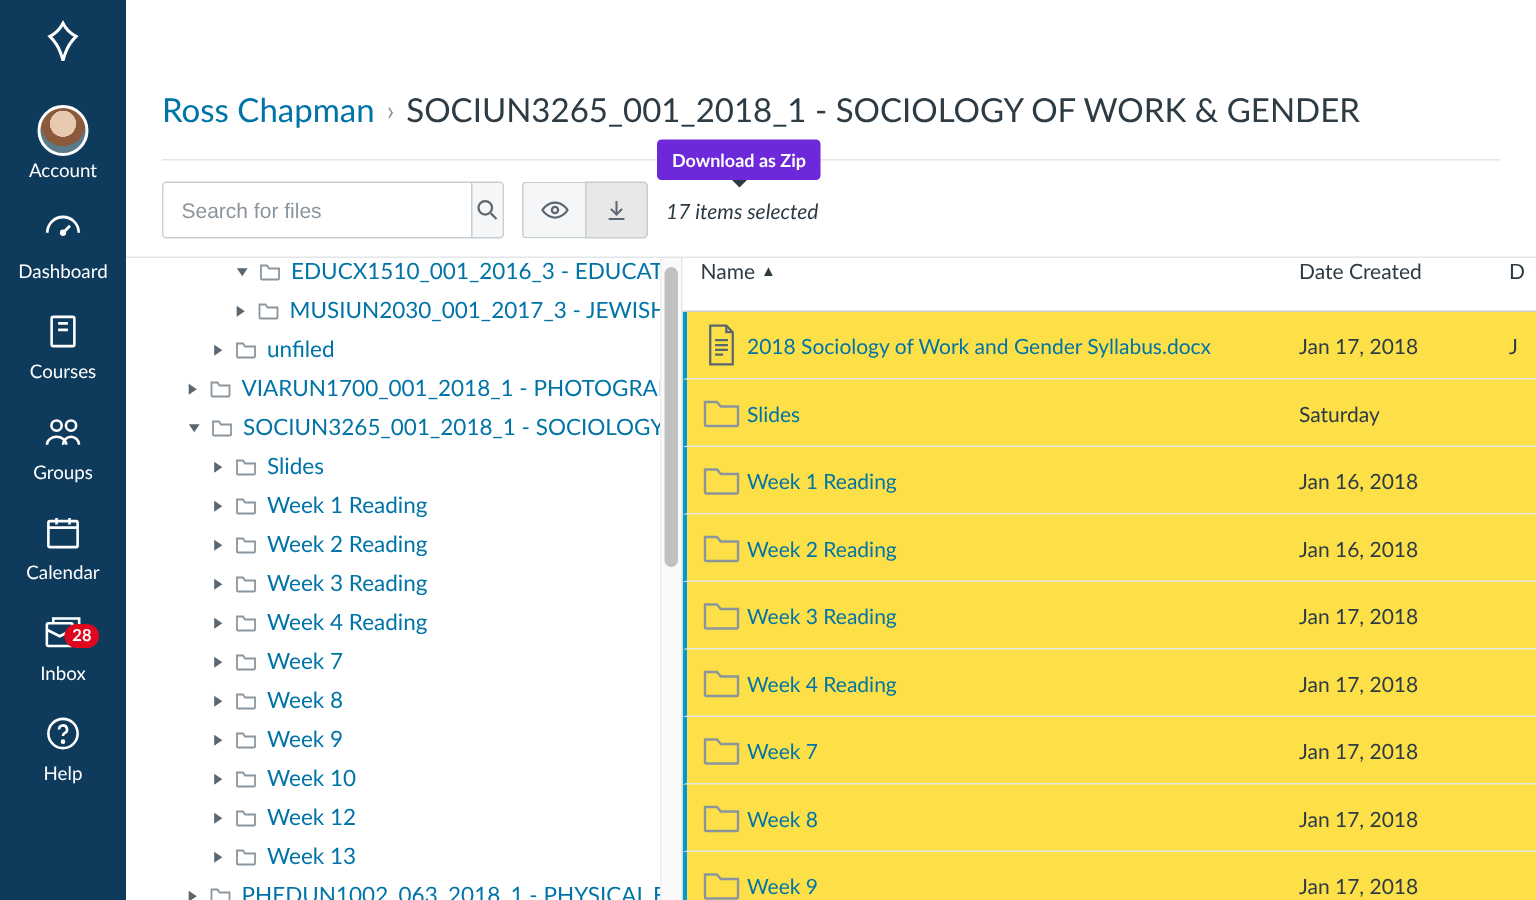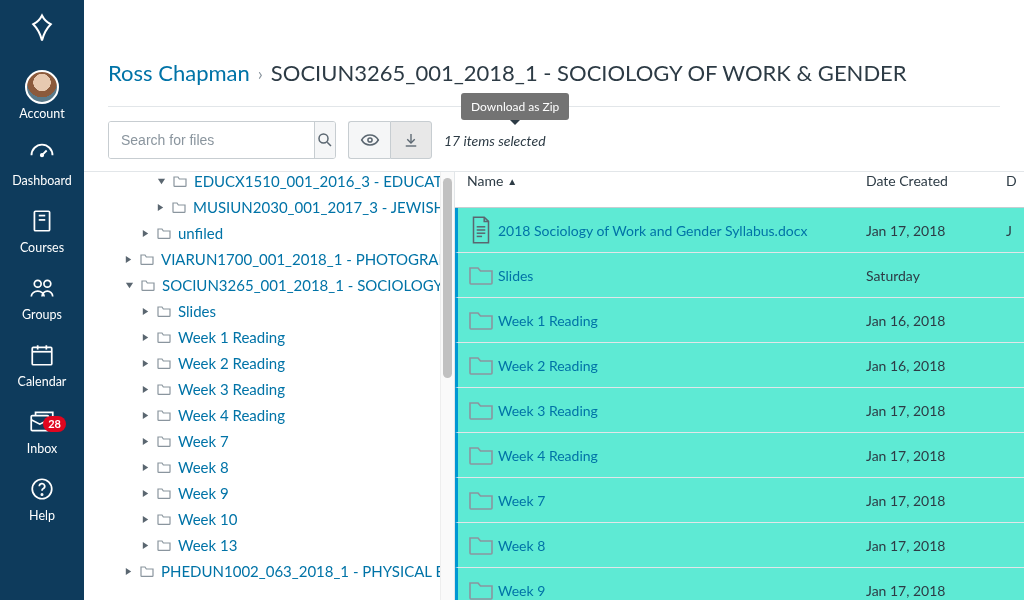--- a/index.html
+++ b/index.html
@@ -28,21 +28,21 @@
 .search-wrap { display: flex; border: 1px solid #c7cdd1; border-radius: 3px; overflow: hidden; width: 228px; height: 38px; }
 .search-input { border: none; padding: 0 12px; flex:1; font-size: 14px; color:#2d3b45; outline:none; }
 .search-input::placeholder { color: #8a959e; }
 .search-btn { width: 42px; border: none; border-left: 1px solid #c7cdd1; background: #f5f6f7; cursor:pointer; display:flex; align-items:center; justify-content:center; }
 .action-group { display: flex; }
 .action-btn { width: 42px; height: 38px; border: 1px solid #c7cdd1; background: #f5f6f7; cursor:pointer; display:flex; align-items:center; justify-content:center; }
 .action-btn:first-child { border-radius: 3px 0 0 3px; border-right: none; }
 .action-btn:last-child { border-radius: 0 3px 3px 0; }
 .action-btn.active { background: #e8e8e8; }
 .selected-count { color: #2d3b45; font-style: italic; font-size: 14px; }
-.tooltip { position: absolute; top: -14px; left: 377px; background: #737373; color: #fff; font-size: 12px; padding: 6px 10px; border-radius: 3px; white-space: nowrap; }
+.tooltip { position: absolute; top: -14px; left: 354px; background: #6d28d9; color: #fff; font-size: 12px; padding: 6px 10px; border-radius: 3px; white-space: nowrap; font-weight: bold; }
 .tooltip::after { content:''; position:absolute; bottom:-5px; left:50%; transform:translateX(-50%); border:5px solid transparent; border-top-color:#2d3b45; border-bottom:none; }
 
 .content { flex:1; display:flex; overflow:hidden; border-top: 1px solid #e2e6e9; }
 
 
 .tree-panel { width: 370px; overflow: hidden; position: relative; flex-shrink: 0; }
 .tree-scroll { position:absolute; top:-4px; left:0; right:0; padding: 0 10px 10px 18px; }
 .tree-item { display:flex; align-items:center; gap:6px; padding: 4px 0; font-size: 15px; color:#0073a7; cursor:pointer; white-space: nowrap; }
 .tree-item .caret { width:10px; color:#5a6670; font-size:10px; display:inline-flex; justify-content:center; }
 .tree-item .folder-ic { color:#8a959e; display:inline-flex; }
@@ -55,21 +55,21 @@
 
 
 .list-panel { flex:1; overflow:hidden; display:flex; flex-direction:column; border-left: 1px solid #e2e6e9; }
 .list-header { display:flex; align-items:flex-start; height:36px; border-bottom:1px solid #c7cdd1; font-weight:400; font-size:14px; }
 .col-name { flex: 1; padding-left: 12px; display:flex; align-items:center; gap:4px;}
 .col-date { width: 140px; }
 .col-x { width: 18px; }
 .sort-caret { font-size: 10px; }
 .list-body { flex:1; overflow:hidden; }
 .list-row { display:flex; align-items:center; height:45px; border-bottom:1px solid #e2e6e9; cursor:pointer; }
-.list-row.selected { background: #5eead4; border-left: 3px solid #0097d3; }
+.list-row.selected { background: #fde047; border-left: 3px solid #0097d3; }
 .list-row .icon-cell { width:40px; display:flex; justify-content:center; padding-left:6px; }
 .list-row .name-cell { flex:1; color:#0073a7; font-size:14px; overflow:hidden; text-overflow:ellipsis; white-space:nowrap; }
 .list-row .date-cell { width:140px; font-size:14px; color:#2d3b45; }
 .list-row .x-cell { width:18px; font-size:14px; }
 
 svg { display:block; }
 </style>
 </head>
 <body>
 
@@ -383,20 +383,33 @@
               <span class="caret">
                 <svg width="9" height="9" viewBox="0 0 10 10">
                   <polygon points="2,1 8,5 2,9" fill="#5a6670"></polygon>
                 </svg>
               </span>
               <span class="folder-ic">
                 <svg width="16" height="14" viewBox="0 0 24 20" fill="none" stroke="#8a959e" stroke-width="1.8">
                   <path d="M3 4h6l2 3h10v10a1 1 0 0 1-1 1H4a1 1 0 0 1-1-1V4z"></path>
                 </svg>
               </span>
+              <span class="name">Week 12</span>
+            </div>
+            <div class="tree-item ind-3">
+              <span class="caret">
+                <svg width="9" height="9" viewBox="0 0 10 10">
+                  <polygon points="2,1 8,5 2,9" fill="#5a6670"></polygon>
+                </svg>
+              </span>
+              <span class="folder-ic">
+                <svg width="16" height="14" viewBox="0 0 24 20" fill="none" stroke="#8a959e" stroke-width="1.8">
+                  <path d="M3 4h6l2 3h10v10a1 1 0 0 1-1 1H4a1 1 0 0 1-1-1V4z"></path>
+                </svg>
+              </span>
               <span class="name">Week 13</span>
             </div>
             <div class="tree-item ind-2">
               <span class="caret">
                 <svg width="9" height="9" viewBox="0 0 10 10">
                   <polygon points="2,1 8,5 2,9" fill="#5a6670"></polygon>
                 </svg>
               </span>
               <span class="folder-ic">
                 <svg width="16" height="14" viewBox="0 0 24 20" fill="none" stroke="#8a959e" stroke-width="1.8">

